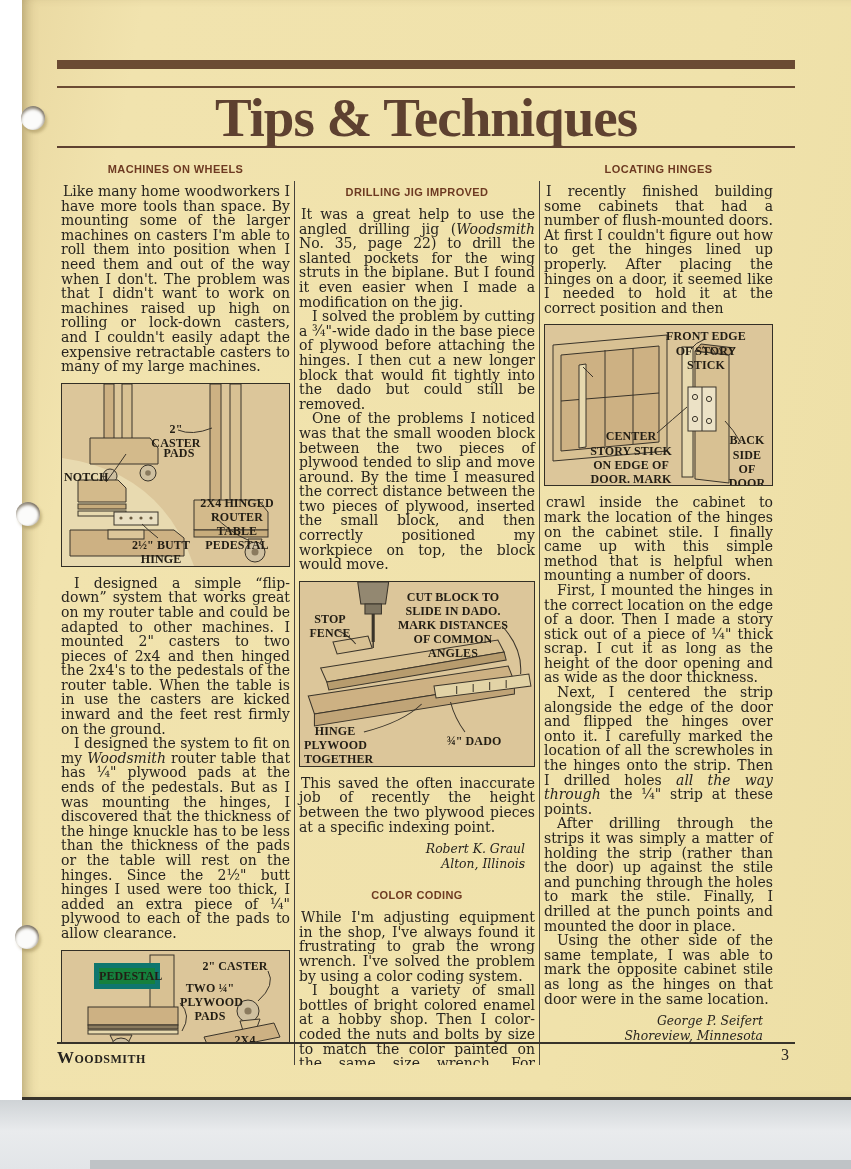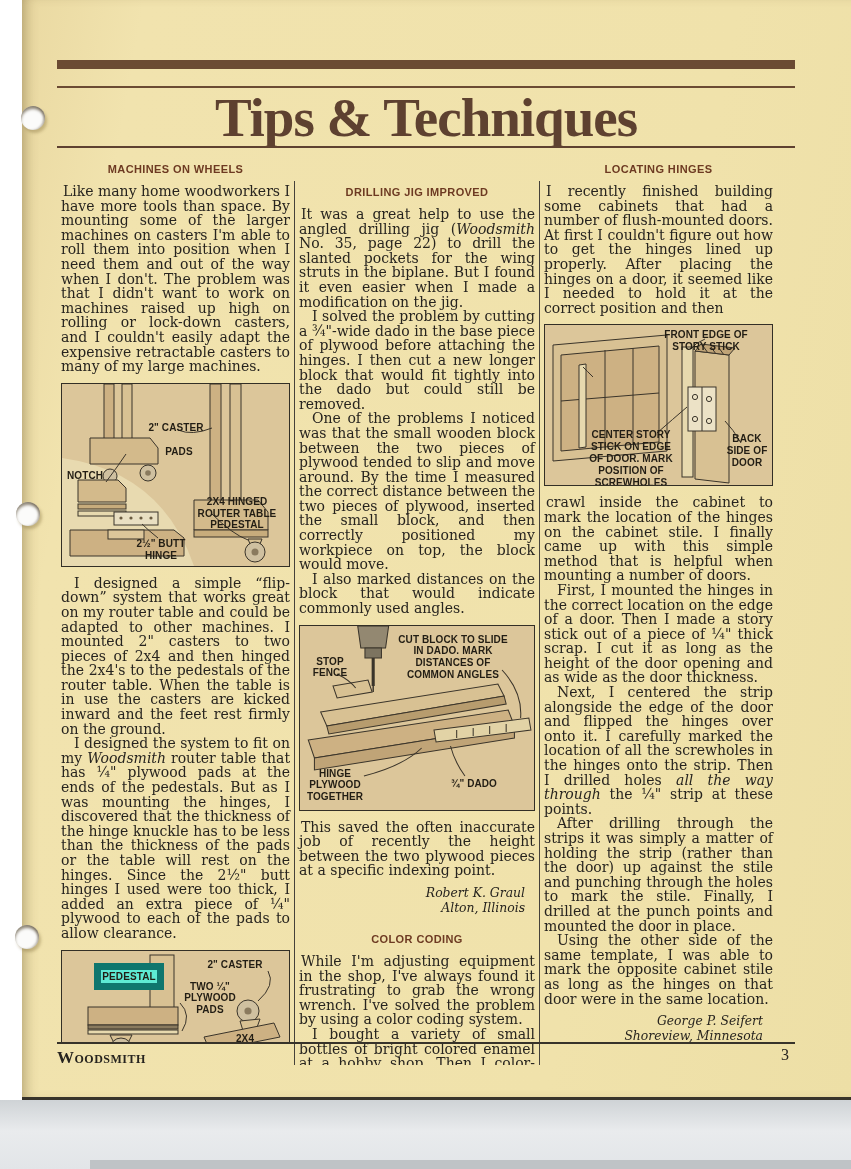--- a/index.html
+++ b/index.html
@@ -52,22 +52,22 @@
   .attr{
     text-align:right;font-style:italic;font-size:12.4px;line-height:15px;color:#27241f;
     margin:7px 10px 6px 0;
   }
   
   .fig{
     position:relative;border:1.4px solid #332f26;background:#dcc69a;margin:9px 0;overflow:hidden;
   }
   .fig svg{position:absolute;left:0;top:0;width:100%;height:100%;}
   .fl{
-    position:absolute;font-family:Liberation Sans, sans-serif;font-weight:700;
-    font-size:10px;line-height:1.18;color:#221d14;text-align:center;text-transform:uppercase;
+    position:absolute;font-family:Liberation Serif, serif;font-weight:700;
+    font-size:12px;line-height:1.18;color:#221d14;text-align:center;text-transform:uppercase;
     letter-spacing:.1px;
   }
   
   .sendbox{
     margin-top:12px;border:2px solid #2c2820;background:#e1cd94;
   }
   .sendbox .sb-h{
     font-family:"Liberation Sans", sans-serif;font-weight:700;font-size:11px;letter-spacing:.5px;
     text-align:right;color:#1d1a14;padding:6px 0 5px;border-bottom:2px solid #2c2820;
   }
@@ -165,38 +165,37 @@
           <circle cx="59" cy="98" r="3.6" fill="#8a7a5e"></circle>
 
           <circle cx="186" cy="60" r="11" fill="#cfc0a0" stroke="#3a342a"></circle>
           <circle cx="186" cy="60" r="3.6" fill="#8a7a5e"></circle>
           <polygon points="178,70 198,68 193,82 182,83" fill="#d8c193" stroke="#3a342a"></polygon>
           <polygon points="142,86 212,72 218,86 148,100" fill="#cdb183" stroke="#3a342a"></polygon>
           <path class="ln" d="M96,44 Q104,50 98,56" opacity="0"></path>
           <path class="ln" d="M118,52 Q130,64 120,80"></path>
           <path class="ln" d="M206,20 Q214,34 196,50"></path>
         </svg>
-        <div class="fl" style="left:32px;top:12px;width:56px;background:#5eead4;border:7px solid #0f766e;padding:1px 0;">PEDESTAL</div>
+        <div class="fl" style="left:32px;top:12px;width:56px;background:#15803d;border:5px solid #0f766e;padding:1px 0;">PEDESTAL</div>
         <div class="fl" style="left:118px;top:30px;width:60px;">TWO ¼" PLYWOOD PADS</div>
         <div class="fl" style="left:140px;top:8px;width:66px;">2" CASTER</div>
         <div class="fl" style="left:168px;top:82px;width:30px;">2x4</div>
         <div class="fl" style="left:0;top:109px;width:104px;">MOVING POSITION</div>
         <div class="fl" style="left:116px;top:109px;width:104px;">RESTING POSITION</div>
       </div>
 
       <p class="bp">Before the 2x4's are mounted, wide notches are cut on both ends. This allows the 2x4's to clear the pedestal pads when they're flipped into position.</p>
 
     </div>
 
     <div class="col mid">
       <div class="sec-h">DRILLING JIG IMPROVED</div>
       <p class="bp first"><span>It was a great help to use the angled drilling jig (</span><em>Woodsmith</em><span> No. 35, page 22) to drill the slanted pockets for the wing struts in the biplane. But I found it even easier when I made a modification on the jig.</span></p>
       <p class="bp">I solved the problem by cutting a ¾"-wide dado in the base piece of plywood before attaching the hinges. I then cut a new longer block that would fit tightly into the dado but could still be removed.</p>
       <p class="bp">One of the problems I noticed was that the small wooden block between the two pieces of plywood tended to slip and move around. By the time I measured the correct distance between the two pieces of plywood, inserted the small block, and then correctly positioned my workpiece on top, the block would move.</p>
-      <p class="bp">I also marked distances on the block that would indicate commonly used angles.</p>
 
       <div class="fig" style="height:184px;">
         <svg viewBox="0 0 227 184" preserveAspectRatio="none">
           <rect x="0" y="0" width="227" height="184" fill="#dcc69a"></rect>
 
           <polygon points="56,0 86,0 83,22 59,22" fill="#938871" stroke="#3a342a"></polygon>
           <rect x="63" y="22" width="16" height="10" fill="#7d7460" stroke="#3a342a"></rect>
           <line x1="71" y1="32" x2="71" y2="60" stroke="#3a342a" stroke-width="3"></line>
           <line x1="71" y1="60" x2="71" y2="66" stroke="#3a342a" stroke-width="1.4"></line>
 

